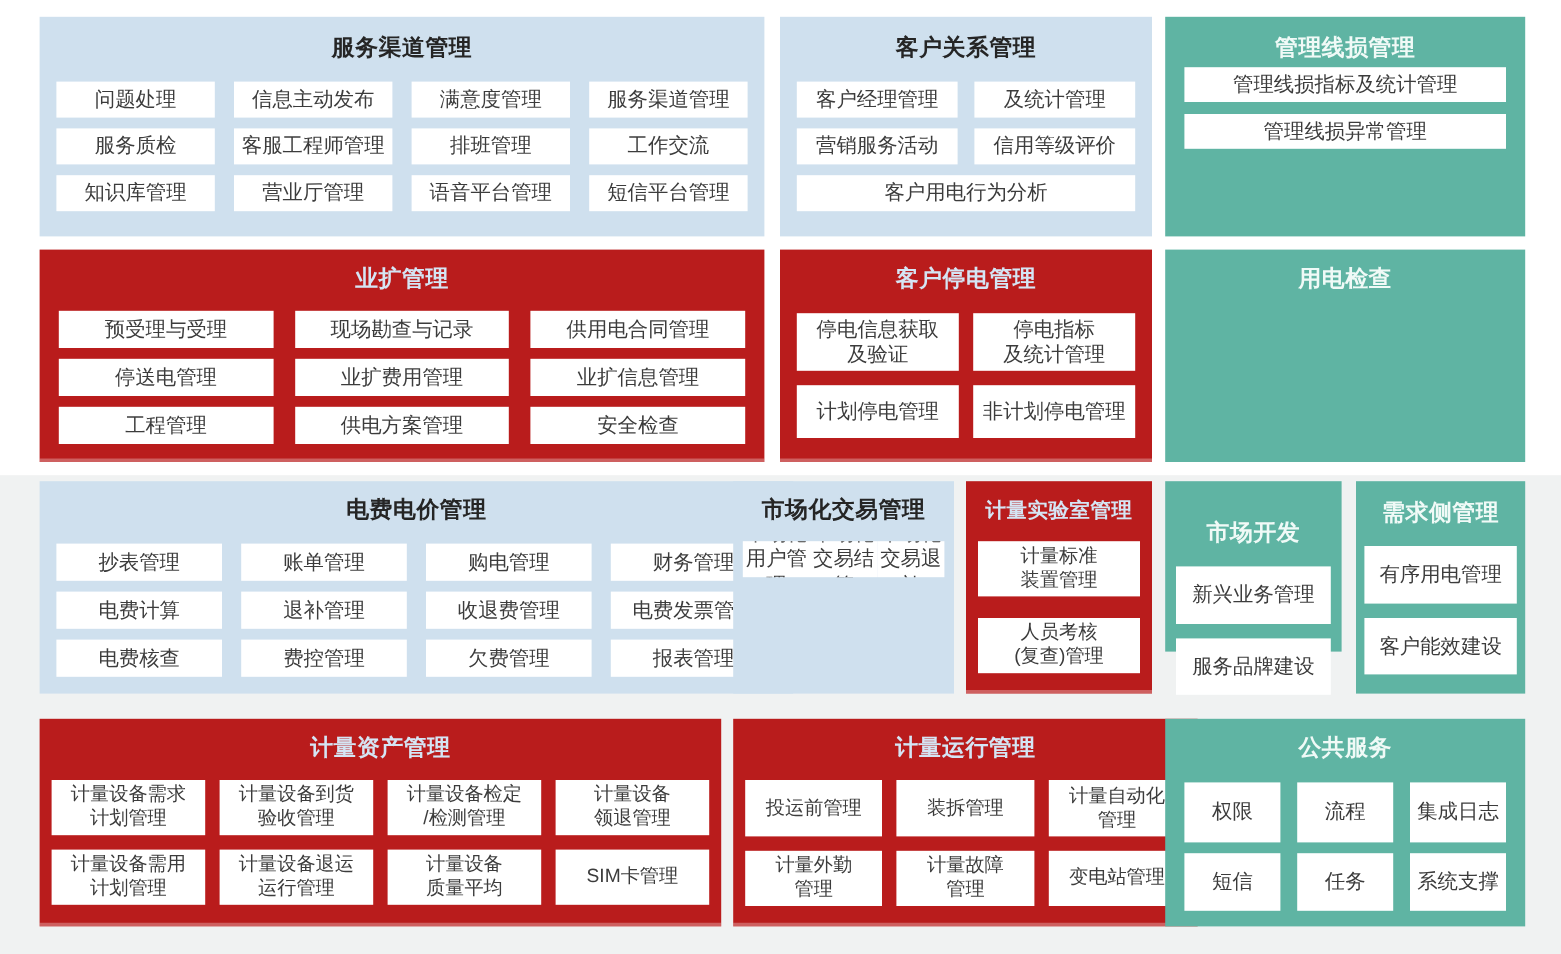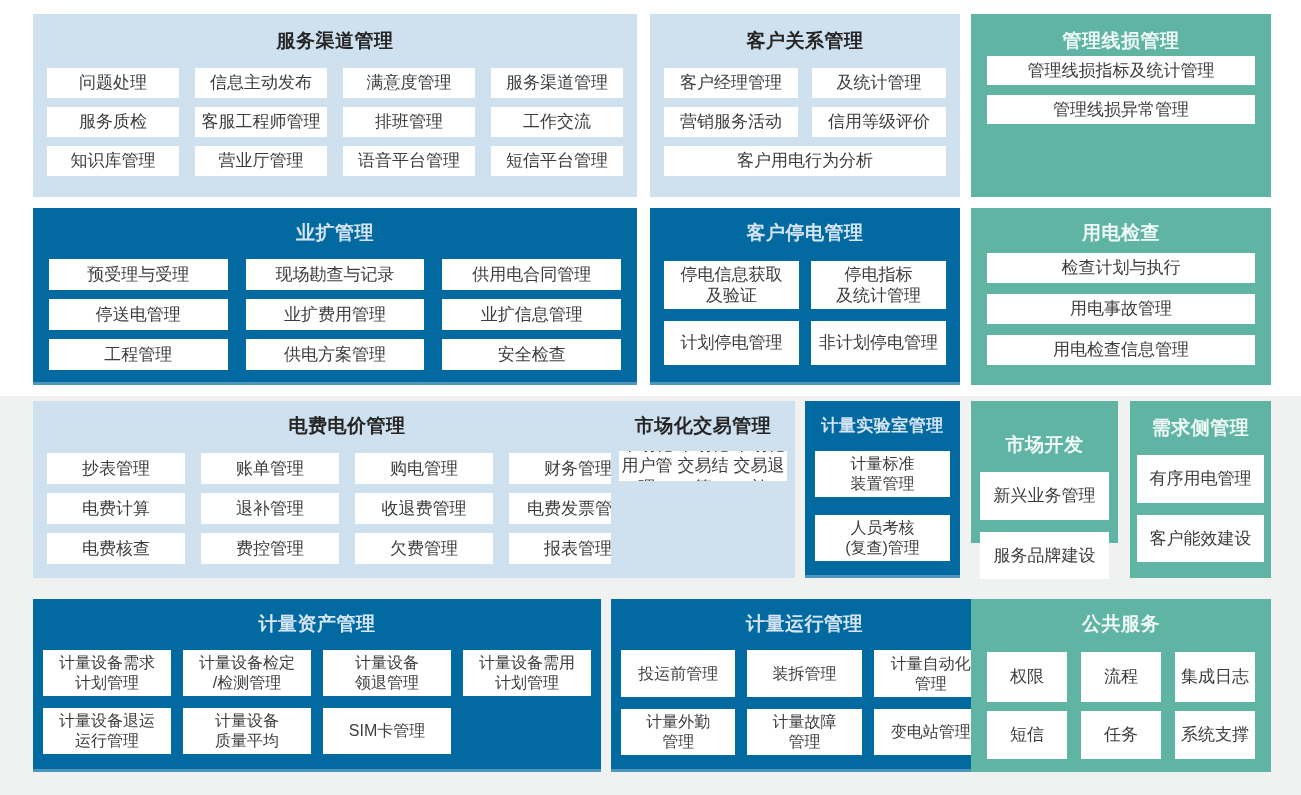--- a/index.html
+++ b/index.html
@@ -9,21 +9,21 @@
     font-family:"Liberation Sans","DejaVu Sans",sans-serif;
   }
   .bg-lower{
     position:absolute;left:0;top:396px;width:1301px;height:399px;
     background:#f0f2f2;z-index:0;
   }
   .block{
     position:absolute;z-index:1;box-sizing:border-box;
   }
   .block.light{background:#cfe0ee;}
-  .block.dark{background:#0369a1;border-bottom:3px solid rgba(255,255,255,0.30);}
+  .block.dark{background:#b91c1c;border-bottom:3px solid rgba(255,255,255,0.30);}
   .block.teal{background:#5fb4a3;}
   .block-title{
     margin:0;text-align:center;font-size:19px;font-weight:bold;
     line-height:30px;letter-spacing:0.5px;
   }
   .light .block-title{color:#252525;}
   .dark  .block-title{color:#d5e5f4;}
   .teal  .block-title{color:#f0faf7;}
   .items{
     display:grid;align-items:stretch;
@@ -97,25 +97,20 @@
         <div class="item">停电信息获取
 及验证</div>
         <div class="item">停电指标
 及统计管理</div>
         <div class="item">计划停电管理</div>
         <div class="item">非计划停电管理</div>
       </div>
     </section>
     <section class="block teal" style="left: 971px; top: 208px; width: 300px; height: 177px; padding: 10px 16px 0px;">
       <h2 class="block-title" style="margin-bottom: 5px; font-family: Liberation Serif, serif;">用电检查</h2>
-      <div class="items" style="grid-template-columns: repeat(1, 1fr); grid-template-rows: 30px 30px 30px; gap: 11px 0px;">
-        <div class="item">检查计划与执行</div>
-        <div class="item">用电事故管理</div>
-        <div class="item">用电检查信息管理</div>
-      </div>
     </section>
     <section class="block light" style="left: 33px; top: 401px; width: 628px; height: 177px; padding: 10px 14px 0px;">
       <h2 class="block-title" style="margin-bottom: 12px;">电费电价管理</h2>
       <div class="items" style="grid-template-columns: repeat(4, 1fr); grid-template-rows: 31px 31px 31px; gap: 9px 16px;">
         <div class="item">抄表管理</div>
         <div class="item">账单管理</div>
         <div class="item">购电管理</div>
         <div class="item">财务管理</div>
         <div class="item">电费计算</div>
         <div class="item">退补管理</div>
@@ -156,20 +151,22 @@
       <div class="items" style="grid-template-columns: repeat(1, 1fr); grid-template-rows: 48px 47px; gap: 12px 0px;">
         <div class="item">有序用电管理</div>
         <div class="item">客户能效建设</div>
       </div>
     </section>
     <section class="block dark" style="left: 33px; top: 599px; width: 568px; height: 173px; padding: 10px 10px 0px;">
       <h2 class="block-title" style="margin-bottom: 11px;">计量资产管理</h2>
       <div class="items" style="grid-template-columns: repeat(4, 1fr); grid-template-rows: 46px 46px; gap: 12px;">
         <div class="item" style="font-size: 16px;">计量设备需求
 计划管理</div>
+        <div class="item" style="font-size: 16px;">计量设备到货
+验收管理</div>
         <div class="item" style="font-size: 16px;">计量设备检定
 /检测管理</div>
         <div class="item" style="font-size: 16px;">计量设备
 领退管理</div>
         <div class="item" style="font-size: 16px;">计量设备需用
 计划管理</div>
         <div class="item" style="font-size: 16px;">计量设备退运
 运行管理</div>
         <div class="item" style="font-size: 16px;">计量设备
 质量平均</div>

